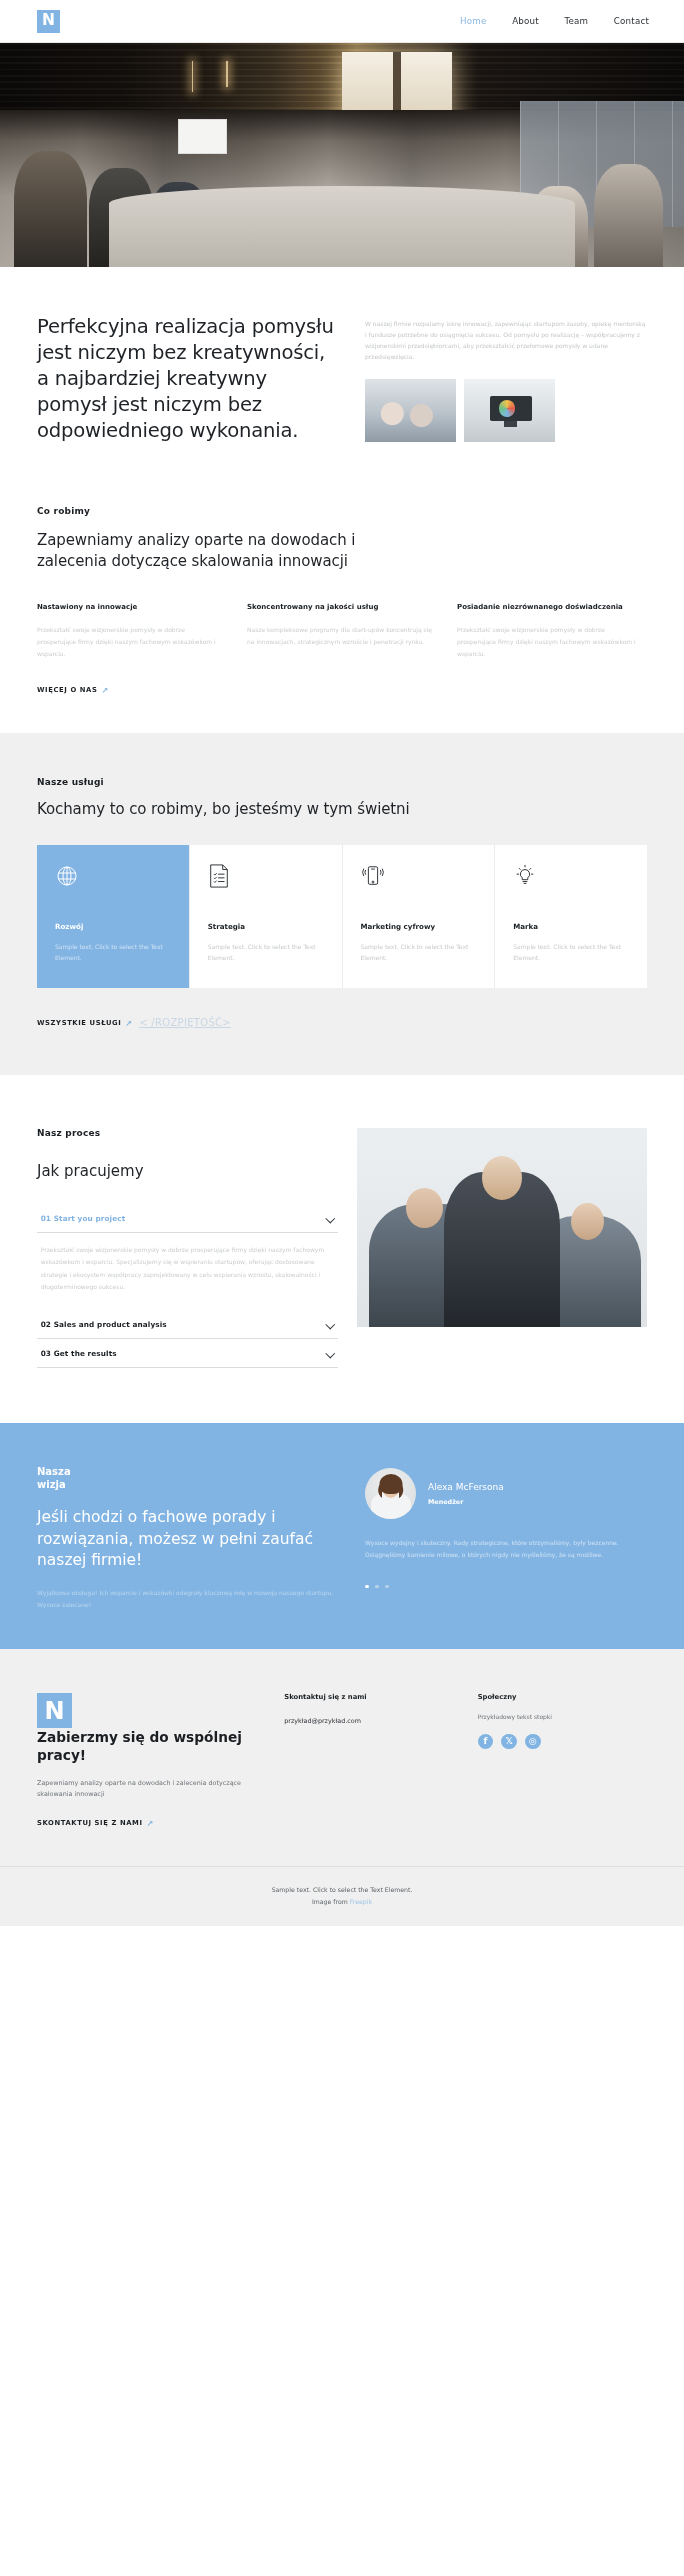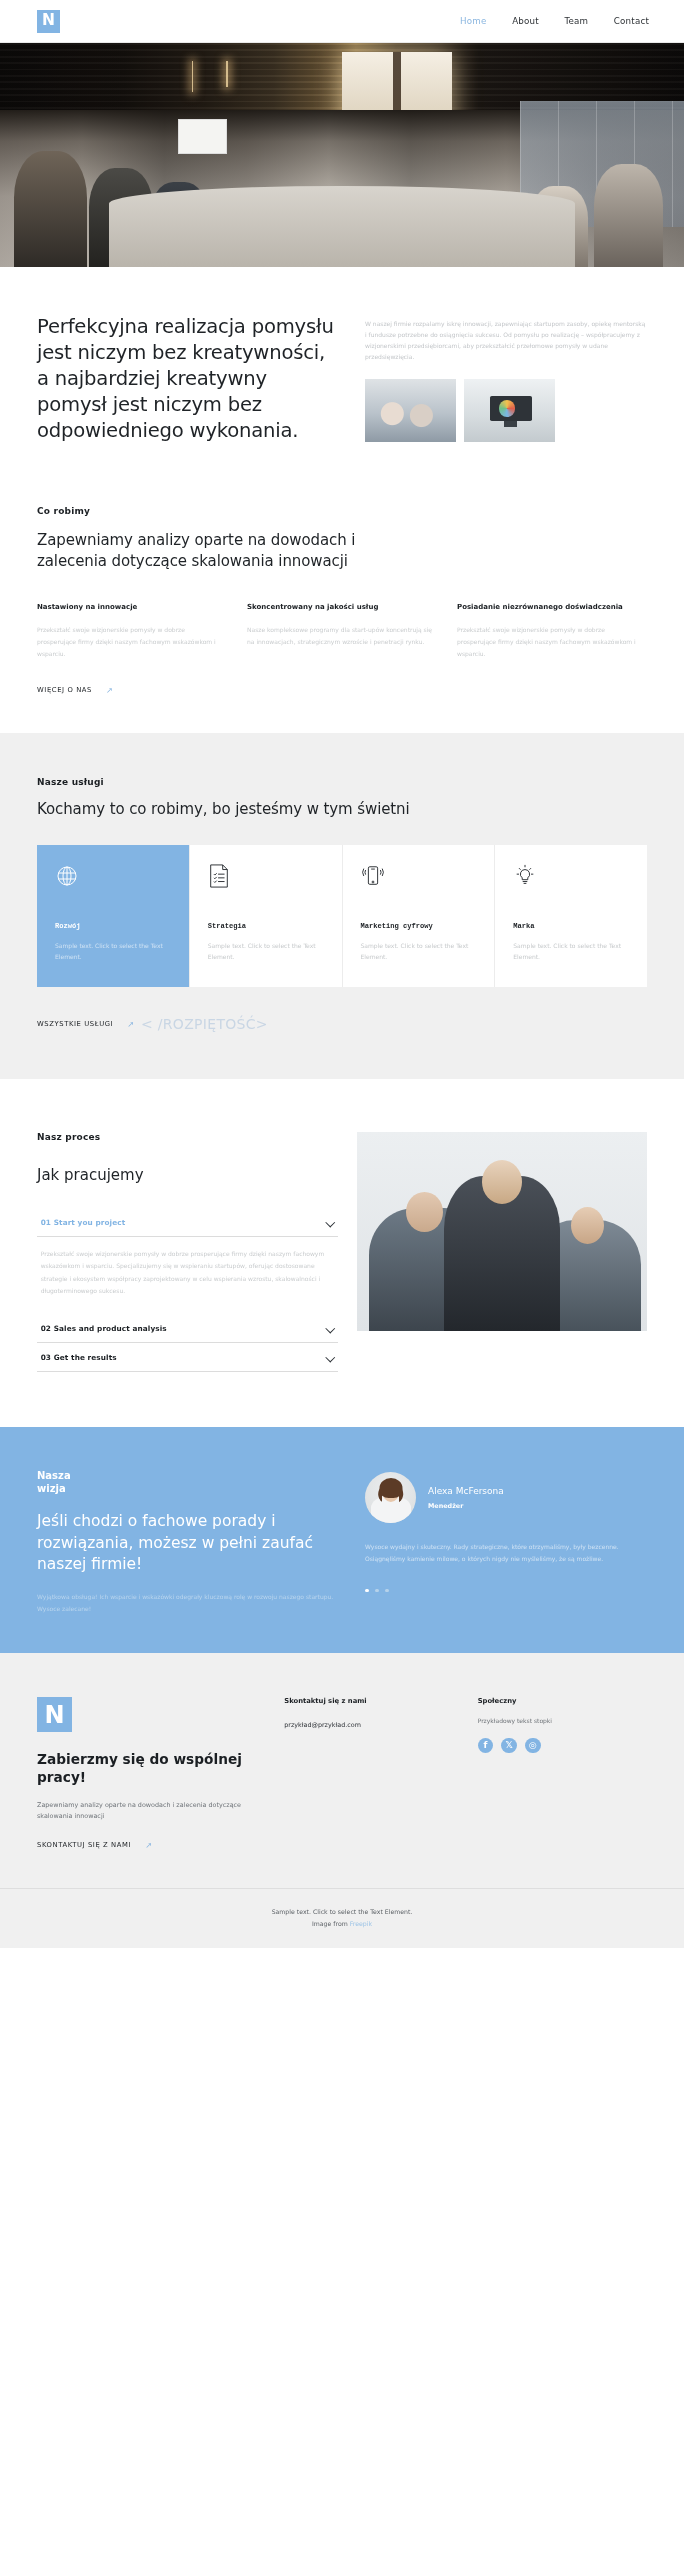--- a/index.html
+++ b/index.html
@@ -80,22 +80,22 @@
   .hero .screen{
     position:absolute; left:26%; top:34%; width:49px; height:35px;
     background:#f4f4f2; border:0.9px solid #ddd;
   }
   .hero .lamp{
     position:absolute; top:8%; width:1.8px; height:31px; background:rgba(255,226,170,.8);
     box-shadow:0 0 9px 2.7px rgba(255,210,140,.55);
   }
   .eyebrow { font-size:9px; font-weight:700; letter-spacing:0.2px; color:#1b1f23; }
   .link-arrow {
-    display:inline-flex; align-items:flex-end; gap:14px;
-    font-size:6.8px; font-weight:400; letter-spacing:0.6px; color:#1b1f23;
+    display:inline-flex; align-items:flex-end; gap:4px;
+    font-size:6.8px; font-weight:700; letter-spacing:0.6px; color:#1b1f23;
     text-decoration:none; text-transform:uppercase;
   }
   .link-arrow .arw { color:#8ab6e0; font-size:8.2px; line-height:1; }
 
   
   .intro { display:flex; padding:47px 37px 0 37px; gap:27px; }
   .intro-left { width:301px; }
   .intro-left h1 {
     font-size:19.6px; font-weight:400; line-height:1.33; color:#1f2327; letter-spacing:-0.2px;
   }
@@ -142,26 +142,26 @@
   
   .services { background:#f0f0f0; padding:44px 37px 47px 37px; margin-top:38px; }
   .services h2 {
     margin-top:12.8px; font-size:15px; font-weight:400; color:#1f2327; letter-spacing:-0.1px;
   }
   .cards { display:flex; margin-top:27px; background:#ffffff; }
   .card { flex:1; padding:19px 18px 24px 18px; background:#ffffff; }
   .card + .card { border-left:0.9px solid #ececec; }
   .card.featured { background:#82b4e3; }
   .card .icon { height:33px; display:flex; align-items:flex-start; }
-  .card h4 { margin-top:25px; font-size:7.1px; font-weight:700; color:#1b1f23;font-family:Liberation Mono, monospace; }
+  .card h4 { margin-top:25px; font-size:7.1px; font-weight:700; color:#1b1f23; }
   .card p { margin-top:10px; font-size:6px; line-height:1.95; color:#c6c9cb; }
   .card.featured h4 { color:#ffffff; }
   .card.featured p { color:#cfe2f4; }
   .services-foot { margin-top:29px; display:flex; align-items:center; gap:6.4px; }
-  .span-tag { font-size:14px; color:#c9d6e4; letter-spacing:0.3px; }
+  .span-tag { font-size:10px; color:#c9d6e4; letter-spacing:0.3px;text-decoration:underline; }
 
   
   .process { display:flex; gap:19px; padding:53px 37px 55px 37px; }
   .process-left { width:301px; }
   .process-left h2 { margin-top:24px; font-size:15px; font-weight:400; color:#1f2327; }
   .accordion { margin-top:24px; }
   .acc-item { border-bottom:0.9px solid #dcdcdc; }
   .acc-head {
     display:flex; align-items:center; justify-content:space-between;
     padding:10px 3.7px 9px 3.7px; cursor:pointer;
@@ -243,21 +243,21 @@
   .person-meta .role { margin-top:5.5px; font-size:6.4px; font-weight:700; color:#ffffff; }
   .quote { margin-top:17.3px; font-size:6px; line-height:2.0; color:#cfe2f4; }
   .dots { margin-top:24px; display:flex; gap:6.4px; }
   .dots i { width:3.7px; height:3.7px; border-radius:50%; background:#ffffff; display:block; }
   .dots i.off { background:#b6d2ea; }
 
   
   .footer { background:#f0f0f0; padding:44px 37px 0 37px; display:flex; gap:24px; }
   .f-brand { width:228px; }
   .f-brand .logo-box { width:35px; height:35px; font-size:24px; }
-  .f-brand h3 { margin-top:18px; font-size:13.7px; font-weight:700; line-height:1.34; color:#1b1f23; }
+  .f-brand h3 { font-size:13.7px; font-weight:700; line-height:1.34; color:#1b1f23; }
   .f-brand p { margin-top:12.8px; font-size:6.4px; line-height:1.85; color:#6f7479; }
   .f-brand .link-arrow { margin-top:18px; }
   .f-col { width:173px; }
   .f-col h4 { font-size:6.8px; font-weight:700; color:#1b1f23; }
   .f-col .addr { margin-top:12px; font-size:6.4px; line-height:2.05; color:#2f3338; }
   .f-col .addr b { font-weight:700; }
   .f-col .mail { margin-top:15.5px; font-size:6.4px; color:#2f3338; text-decoration:none; display:block; }
   .f-col .soc-note { margin-top:12px; font-size:6px; color:#6f7479; }
   .socials { margin-top:13.7px; display:flex; gap:8.2px; }
   .soc {

